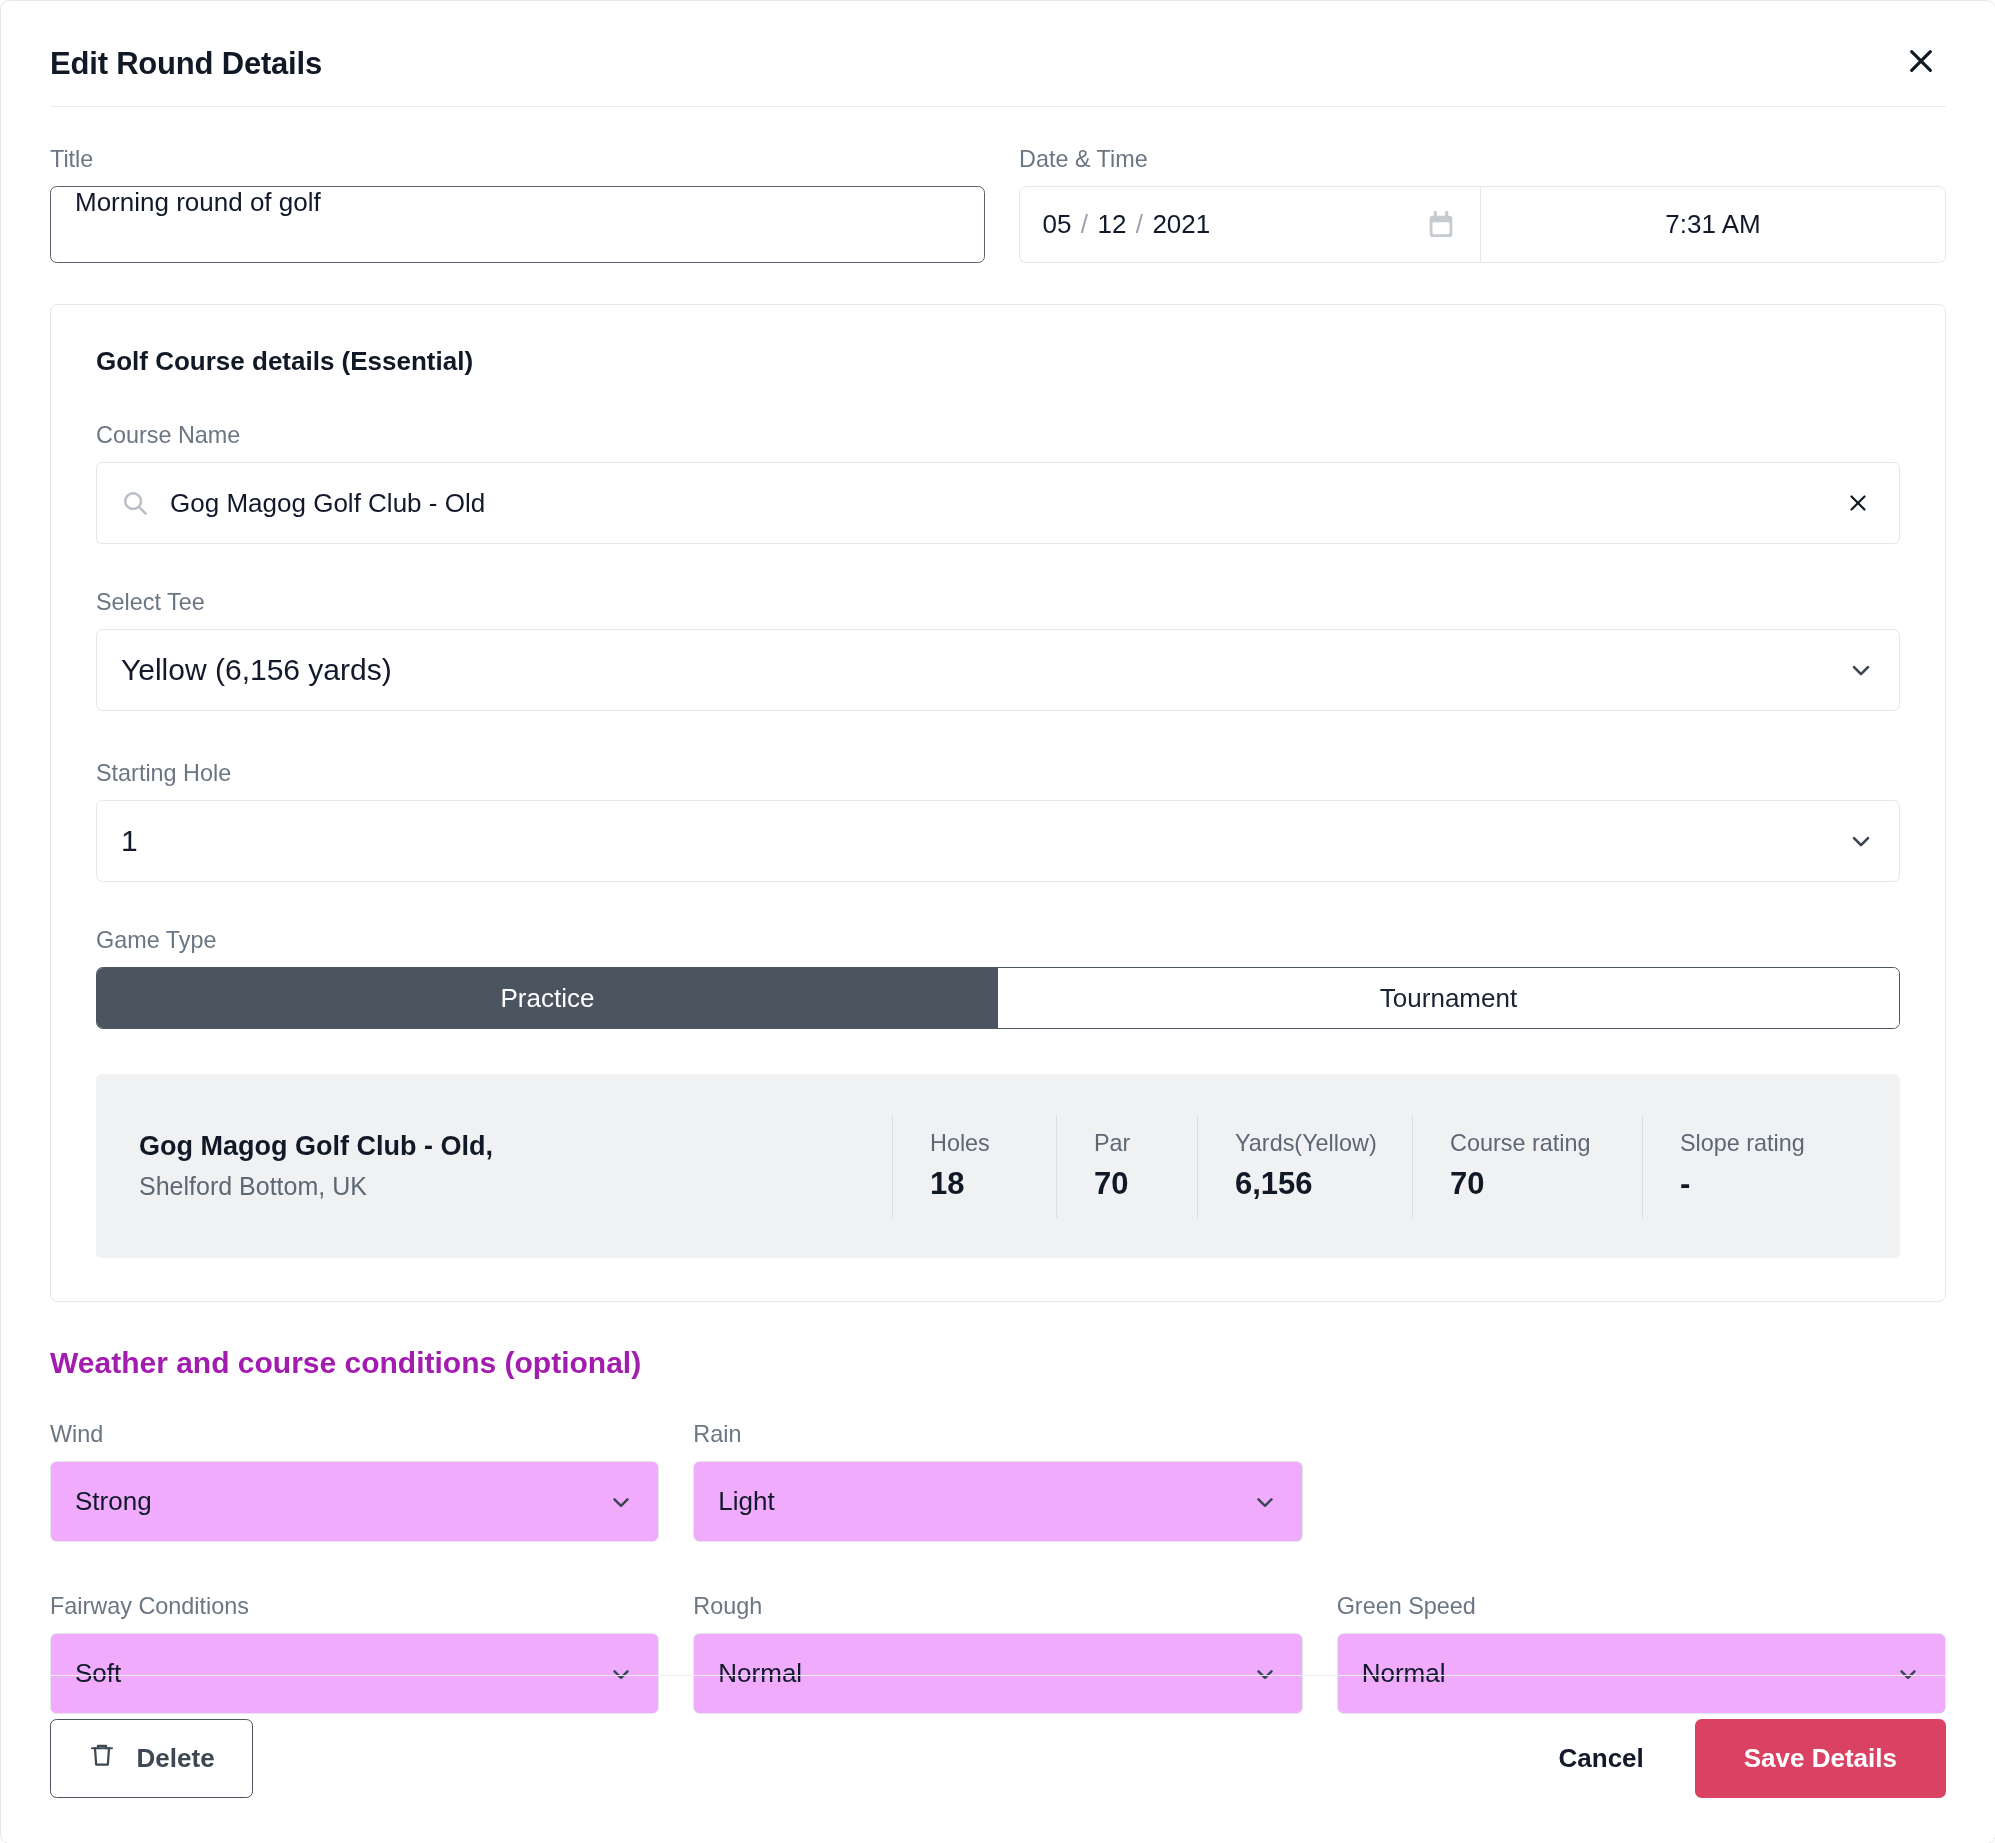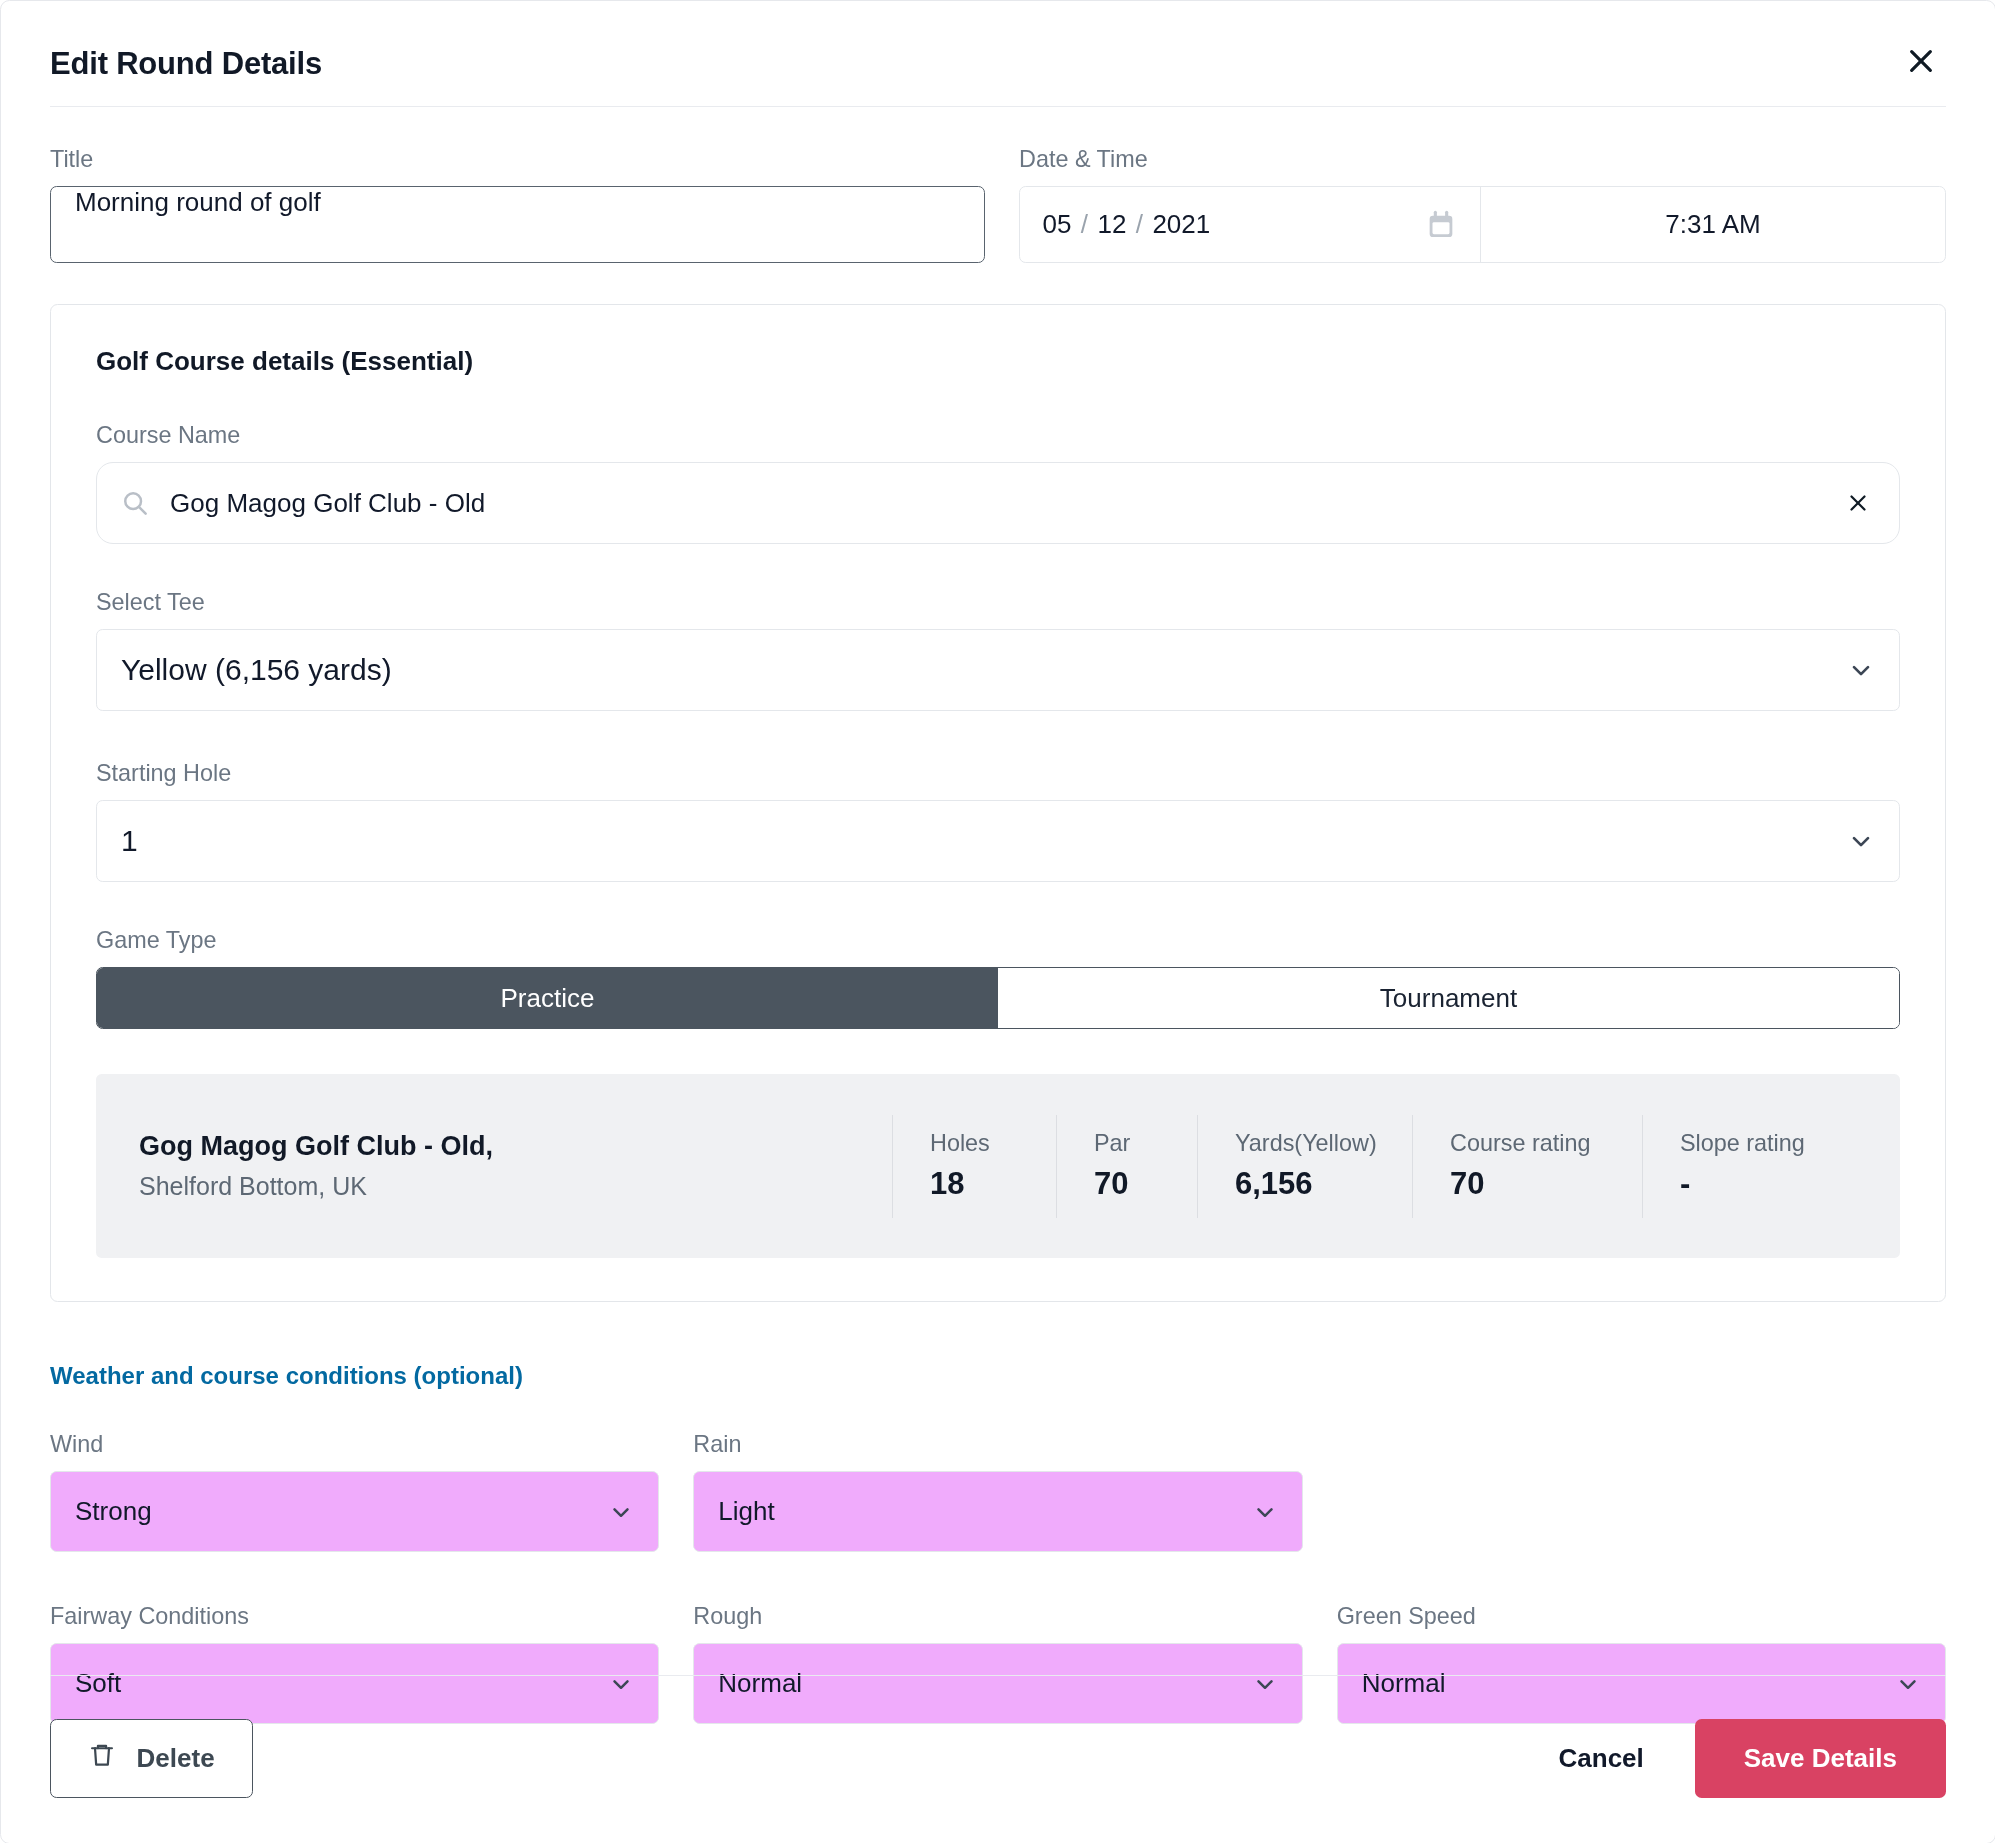--- a/index.html
+++ b/index.html
@@ -132,21 +132,21 @@
     display: flex;
     gap: 45px;
     flex-direction: column;
   }
   .grid-2 > div { flex: 1; }
 
   .search-field {
     position: relative;
     height: 82px;
     border: 1.9px solid #e4e7eb;
-    border-radius: 17px;
+    border-radius: 6px;
     display: flex;
     align-items: center;
     padding: 0 22.5px;
   }
   .search-icon { margin-right: 20.6px; display: flex; }
   .search-value { font-size: 26px; color: #11192a; flex: 1; }
   .clear-x {
     width: 37px; height: 37px;
     display: flex; align-items: center; justify-content: center;
     cursor: pointer;
@@ -240,24 +240,24 @@
     color: #111927;
   }
   .w-holes  { width: 164px; }
   .w-par    { width: 141px; }
   .w-yards  { width: 215px; }
   .w-crate  { width: 230px; }
   .w-srate  { width: 215px; }
 
   
   .weather-heading {
-    font-size: 24px;
-    font-weight: bold;
-    color: #0369a1;
-    margin-top: 60px;
+    font-size: 30px;
+    font-weight: bold;
+    color: #a21caf;
+    margin-top: 44px;
     margin-bottom: 41px;
   }
   .weather-grid {
     display: flex;
     gap: 34px;
   }
   .wcol { width: 618px; }
 
   .sel-sm {
     position: relative;

